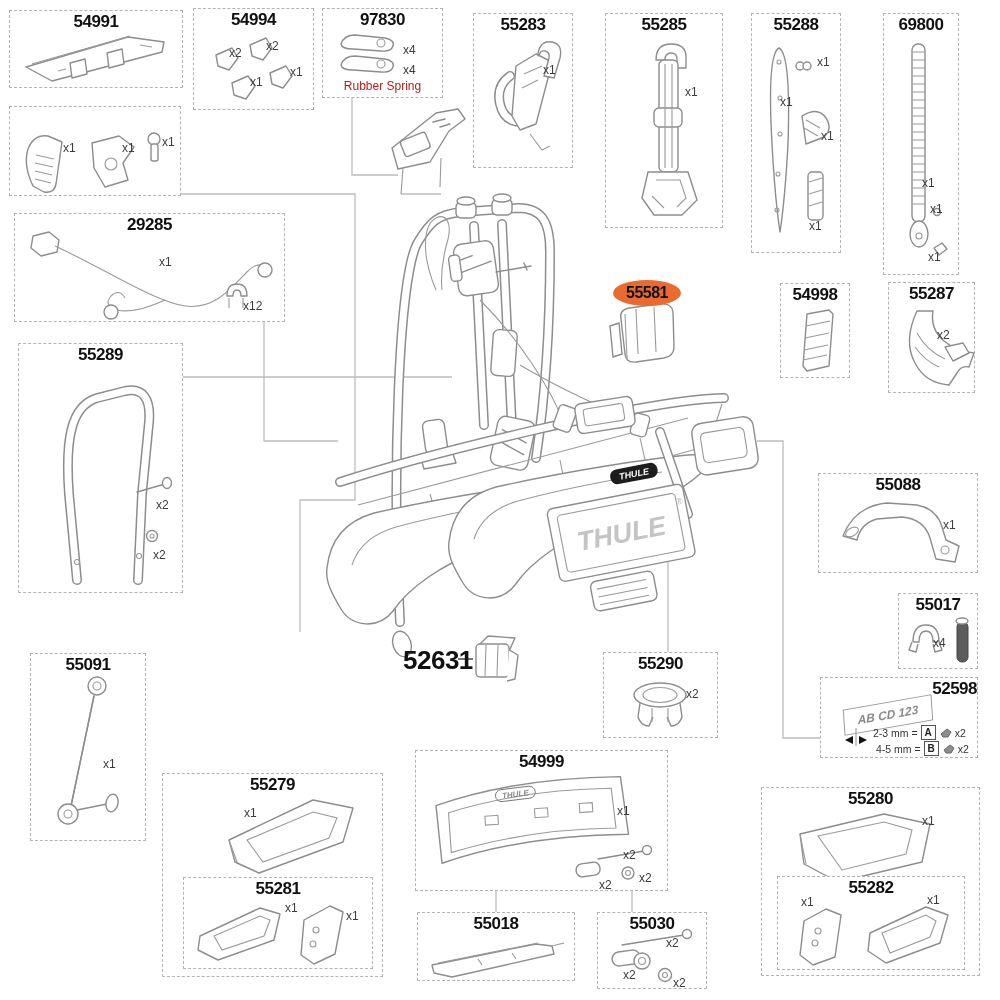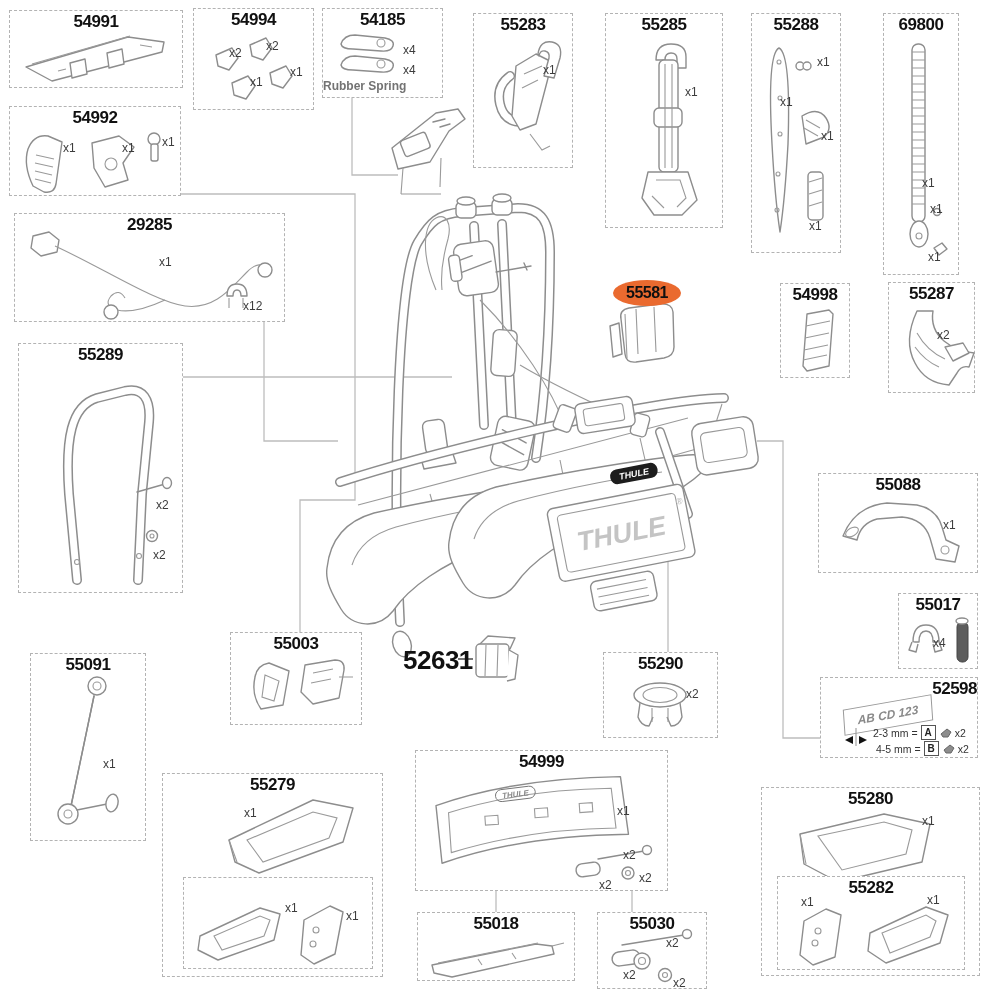--- a/index.html
+++ b/index.html
@@ -3,21 +3,21 @@
 <meta charset="utf-8">
 <style>
   html,body{margin:0;padding:0;background:#fff;}
   #page{position:relative;width:1000px;height:1000px;background:#fff;overflow:hidden;
         font-family:"Liberation Sans",sans-serif;color:#141414;}
   .pbox{position:absolute;border:1.5px dashed #b3b3b3;background:#fff;box-sizing:border-box;}
   .plabel{position:absolute;top:1px;left:0;right:0;text-align:center;
           font-weight:700;font-size:17px;letter-spacing:-0.5px;color:#111;}
   .plabel.left{text-align:left;padding-left:8px;}
   .qty{position:absolute;font-size:12px;color:#3c3c3c;white-space:nowrap;}
-  .cap{position:absolute;left:0;right:0;text-align:left;font-weight:700;font-size:12px;color:#737373;}
+  .cap{position:absolute;left:0;right:0;text-align:center;font-weight:400;font-size:12px;color:#b91c1c;}
   .sk{position:absolute;left:0;top:0;pointer-events:none;}
   .sk path,.sk rect,.sk circle,.sk ellipse,.sk line,.sk polyline{vector-effect:non-scaling-stroke;}
   svg .ln{fill:none;stroke:#8d8d8d;stroke-width:1.4;stroke-linejoin:round;stroke-linecap:round;}
   svg .fw{fill:#fff;stroke:#8d8d8d;stroke-width:1.4;stroke-linejoin:round;}
   svg .tube{fill:none;stroke:#8d8d8d;stroke-width:10;stroke-linecap:round;}
   svg .tubi{fill:none;stroke:#fff;stroke-width:7;stroke-linecap:round;}
   svg .thin{fill:none;stroke:#9a9a9a;stroke-width:1.1;}
   svg .dark{fill:#5c5c5c;stroke:#444;stroke-width:1;}
   #overlay{position:absolute;left:0;top:0;pointer-events:none;}
   .leader{fill:none;stroke:#bdbdbd;stroke-width:1.3;}
@@ -154,21 +154,21 @@
       <path class="fw" d="M76,64 l16,-7 l6,10 l-9,12 l-11,-4 Z"></path>
       <path class="fw" d="M38,74 l16,-7 l7,10 l-9,13 l-12,-4 Z"></path>
     </svg>
     <span class="qty" style="left:35px;top:37px">x2</span>
     <span class="qty" style="left:72px;top:30px">x2</span>
     <span class="qty" style="left:96px;top:56px">x1</span>
     <span class="qty" style="left:56px;top:66px">x1</span>
   </div>
 
   <div class="pbox" style="left:322px;top:8px;width:121px;height:90px">
-    <div class="plabel">54185</div>
+    <div class="plabel">97830</div>
     <svg class="sk" width="121" height="90">
       <path class="fw" d="M18,35 q3,-9 14,-9 l30,3 q10,2 8,8 q-2,6 -12,5 l-28,-2 q-11,0 -12,-5 Z"></path>
       <circle class="thin" cx="58" cy="34" r="4" fill="none"></circle>
       <path class="fw" d="M18,56 q3,-9 14,-9 l30,3 q10,2 8,8 q-2,6 -12,5 l-28,-2 q-11,0 -12,-5 Z"></path>
       <circle class="thin" cx="58" cy="55" r="4" fill="none"></circle>
     </svg>
     <span class="qty" style="left:80px;top:34px">x4</span>
     <span class="qty" style="left:80px;top:54px">x4</span>
     <div class="cap" style="top:70px">Rubber Spring</div>
   </div>
@@ -229,21 +229,20 @@
       <circle class="thin" cx="35" cy="222" r="3" fill="none"></circle>
       <circle class="fw" cx="53" cy="198" r="3.5"></circle>
       <path class="fw" d="M50,234 l8,-5 l5,6 l-8,6 Z"></path>
     </svg>
     <span class="qty" style="left:38px;top:162px">x1</span>
     <span class="qty" style="left:46px;top:188px">x1</span>
     <span class="qty" style="left:44px;top:236px">x1</span>
   </div>
 
   <div class="pbox" style="left:9px;top:106px;width:172px;height:90px">
-    <div class="plabel">54992</div>
     <svg class="sk" width="172" height="90">
       <path class="fw" d="M18,42 q6,-15 20,-13 l14,6 l-6,42 q-2,10 -12,8 l-11,-6 q-10,-21 -5,-37 Z"></path>
       <path class="thin" d="M26,48 l18,4 m-19,4 l18,4 m-18,4 l17,4 m-17,4 l16,4"></path>
       <path class="fw" d="M82,36 l27,-7 l15,11 l-11,16 l5,17 l-23,7 l-11,-19 Z"></path>
       <circle class="thin" cx="101" cy="57" r="6" fill="none"></circle>
       <circle class="fw" cx="144" cy="32" r="6"></circle>
       <rect class="fw" x="141" y="37" width="7" height="17" rx="2"></rect>
     </svg>
     <span class="qty" style="left:53px;top:34px">x1</span>
     <span class="qty" style="left:112px;top:34px">x1</span>
@@ -359,29 +358,20 @@
       <path class="ln" d="M63,42 L40,152" stroke-width="5"></path>
       <path class="ln" d="M63,42 L40,152" stroke="#fff" stroke-width="2.5"></path>
       <circle class="fw" cx="37" cy="160" r="10"></circle>
         <circle class="thin" cx="37" cy="160" r="4" fill="none"></circle>
       <path class="ln" d="M46,156 L76,150" stroke-width="5"></path>
       <ellipse class="fw" cx="81" cy="149" rx="6" ry="9" transform="rotate(12 81 149)"></ellipse>
     </svg>
     <span class="qty" style="left:72px;top:103px">x1</span>
   </div>
 
-  <div class="pbox" style="left:230px;top:632px;width:132px;height:93px">
-    <div class="plabel">55003</div>
-    <svg class="sk" width="132" height="93">
-      <path class="fw" d="M24,44 q2,-12 14,-14 l20,8 l-6,34 l-22,4 q-10,-14 -6,-32 Z"></path>
-      <path class="thin" d="M34,42 l14,6 l-5,20 l-12,-4 Z"></path>
-      <path class="fw" d="M74,32 l30,-5 q10,0 9,10 l-5,28 l-26,6 l-12,-12 Z"></path>
-      <path class="thin" d="M82,40 l20,-4 M80,50 l20,-4 M108,44 h14"></path>
-    </svg>
-  </div>
 
   <div class="loose-label" style="left:403px;top:645px">
     <span>52631</span>
   </div>
 
   <div class="pbox" style="left:603px;top:652px;width:115px;height:86px">
     <div class="plabel">55290</div>
     <svg class="sk" width="115" height="86">
       <ellipse class="fw" cx="56" cy="42" rx="26" ry="12"></ellipse>
       <ellipse class="thin" cx="56" cy="42" rx="17" ry="7.5" fill="none"></ellipse>
@@ -420,20 +410,21 @@
   <div class="pbox" style="left:162px;top:773px;width:221px;height:204px">
     <div class="plabel">55279</div>
     <svg class="sk" width="221" height="102">
       <path class="fw" d="M66,66 L150,26 L190,34 L180,68 L96,99 L72,88 Z"></path>
       <path class="thin" d="M84,66 L150,38 L174,44 L166,64 L100,88 Z M66,66 L74,88"></path>
     </svg>
     <span class="qty" style="left:81px;top:32px">x1</span>
   </div>
 
   <div class="pbox" style="left:183px;top:877px;width:190px;height:92px">
+    <div class="plabel">55281</div>
     <svg class="sk" width="190" height="92">
       <path class="fw" d="M16,58 L76,30 L96,36 L90,62 L34,82 L14,72 Z"></path>
       <path class="thin" d="M30,58 L76,38 L86,42 L80,58 L38,72 Z"></path>
       <path class="fw" d="M120,42 l26,-14 l13,6 l-8,42 l-21,10 l-13,-9 Z"></path>
       <circle class="thin" cx="132" cy="52" r="3" fill="none"></circle>
         <circle class="thin" cx="129" cy="66" r="3" fill="none"></circle>
     </svg>
     <span class="qty" style="left:101px;top:23px">x1</span>
     <span class="qty" style="left:162px;top:31px">x1</span>
   </div>

